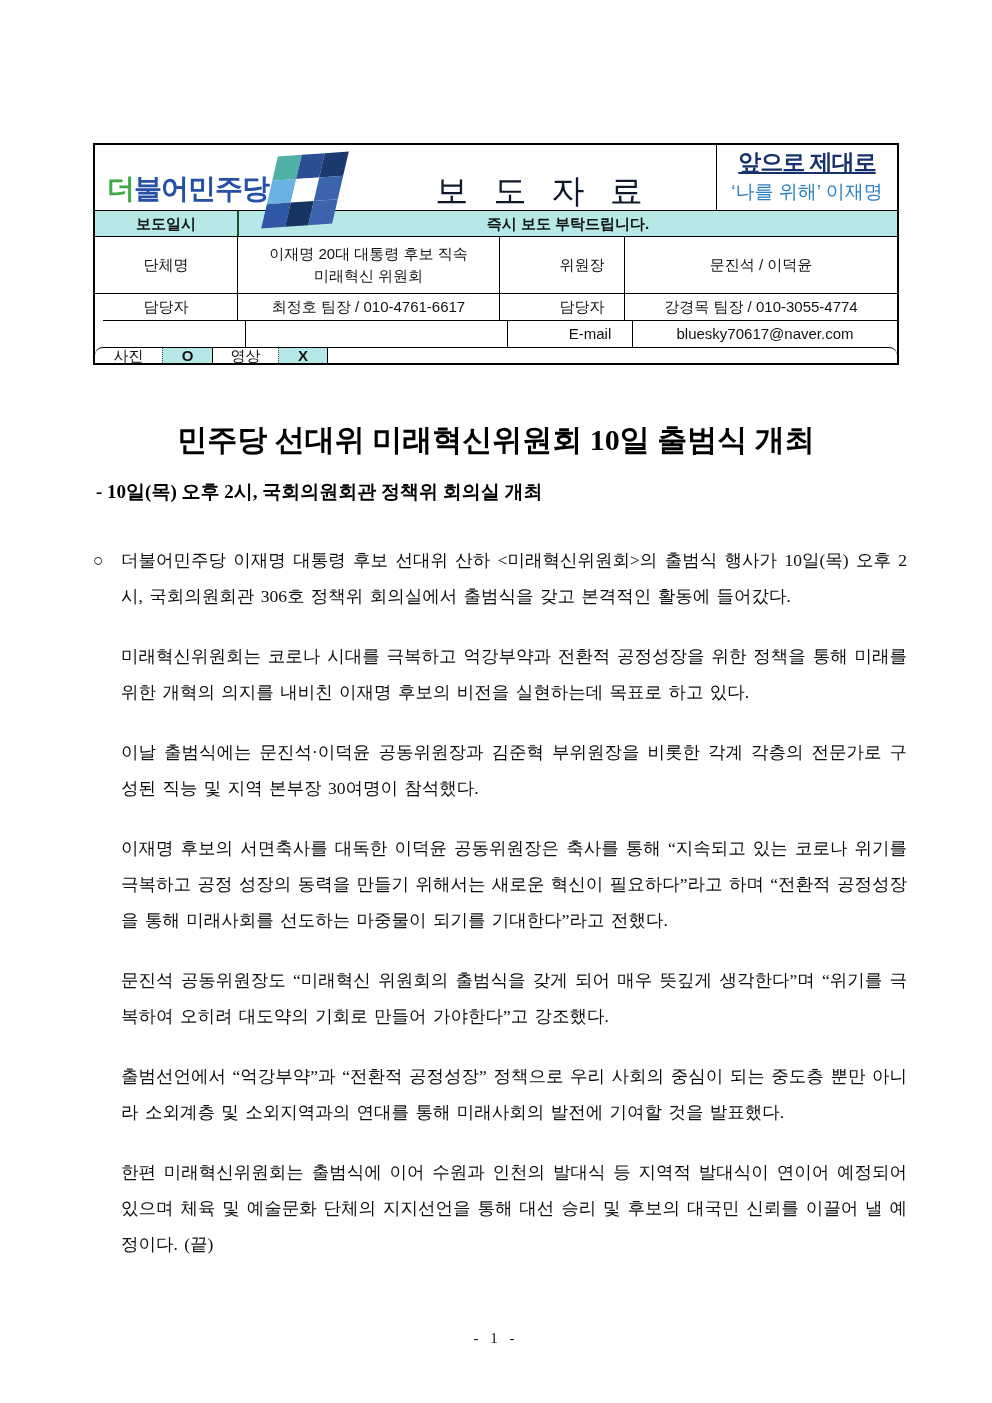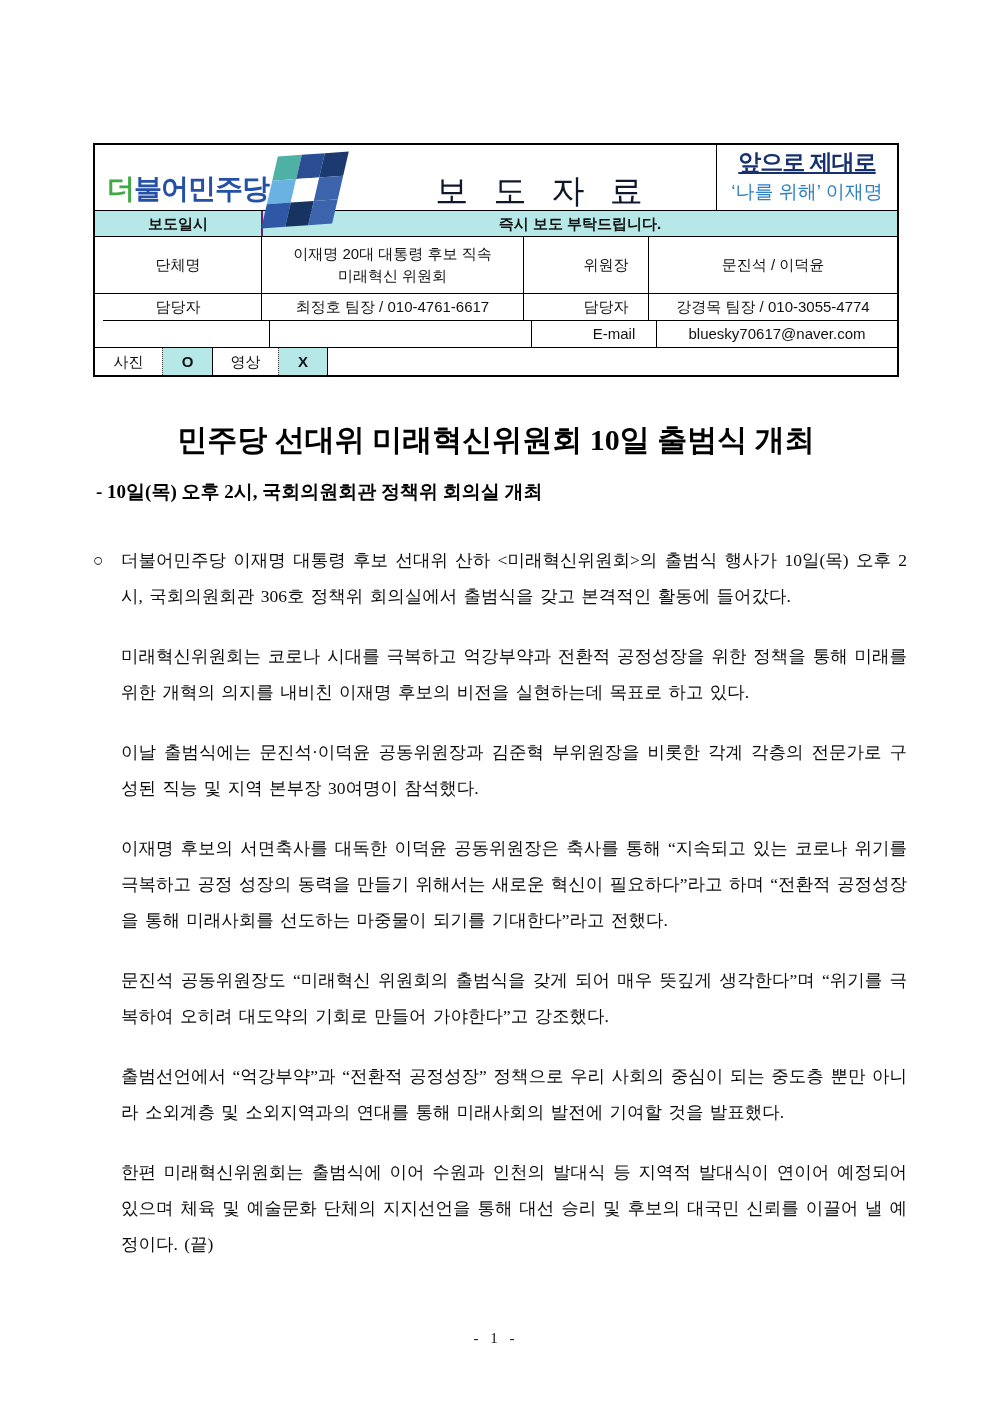--- a/index.html
+++ b/index.html
@@ -56,26 +56,26 @@
   .slogan-2 { font-family:"Liberation Sans","DejaVu Sans",sans-serif;
     font-size:19px; color:#2d7fc1; margin-top:1px; white-space:nowrap; }
   .slogan-underline { width:162px; height:3px; margin-top:3px;
     background:linear-gradient(to right,#3fbcd9 48%,#16316e 48%); }
 
   
   .r2 { height:26px; background:#b6e8e8; }
   .r3 { height:57px; }
   .r4 { height:27px; }
   .r5 { height:27px;margin-left:8px; }
-  .r6 { height:28px; }
-  .w-label  { width:166px;text-align:center; }
+  .r6 { height:16px;border-radius:13px; }
+  .w-label  { width:142px;text-align:center; }
   .w-cont   { width:262px; }
   .w-label2 { width:125px;padding-left:40px; }
   .w-rest   { flex:1; }
-  .white-sep { border-left:2px solid #701a75; }
+  .white-sep { border-left:2px solid #14532d; }
   .cyan { background:#b6e8e8; }
   .dotted { border-left:1px dotted #444; }
   .w-photo { width:67px; } .w-o { width:50px; }
   .w-video { width:66px; } .w-x { width:49px; }
   .bold-cell { font-weight:bold; }
 
   
   .doc-title {
     position:absolute; left:0; top:420px; width:100%; text-align:center;
     font-family:"Liberation Serif","DejaVu Serif",serif;

